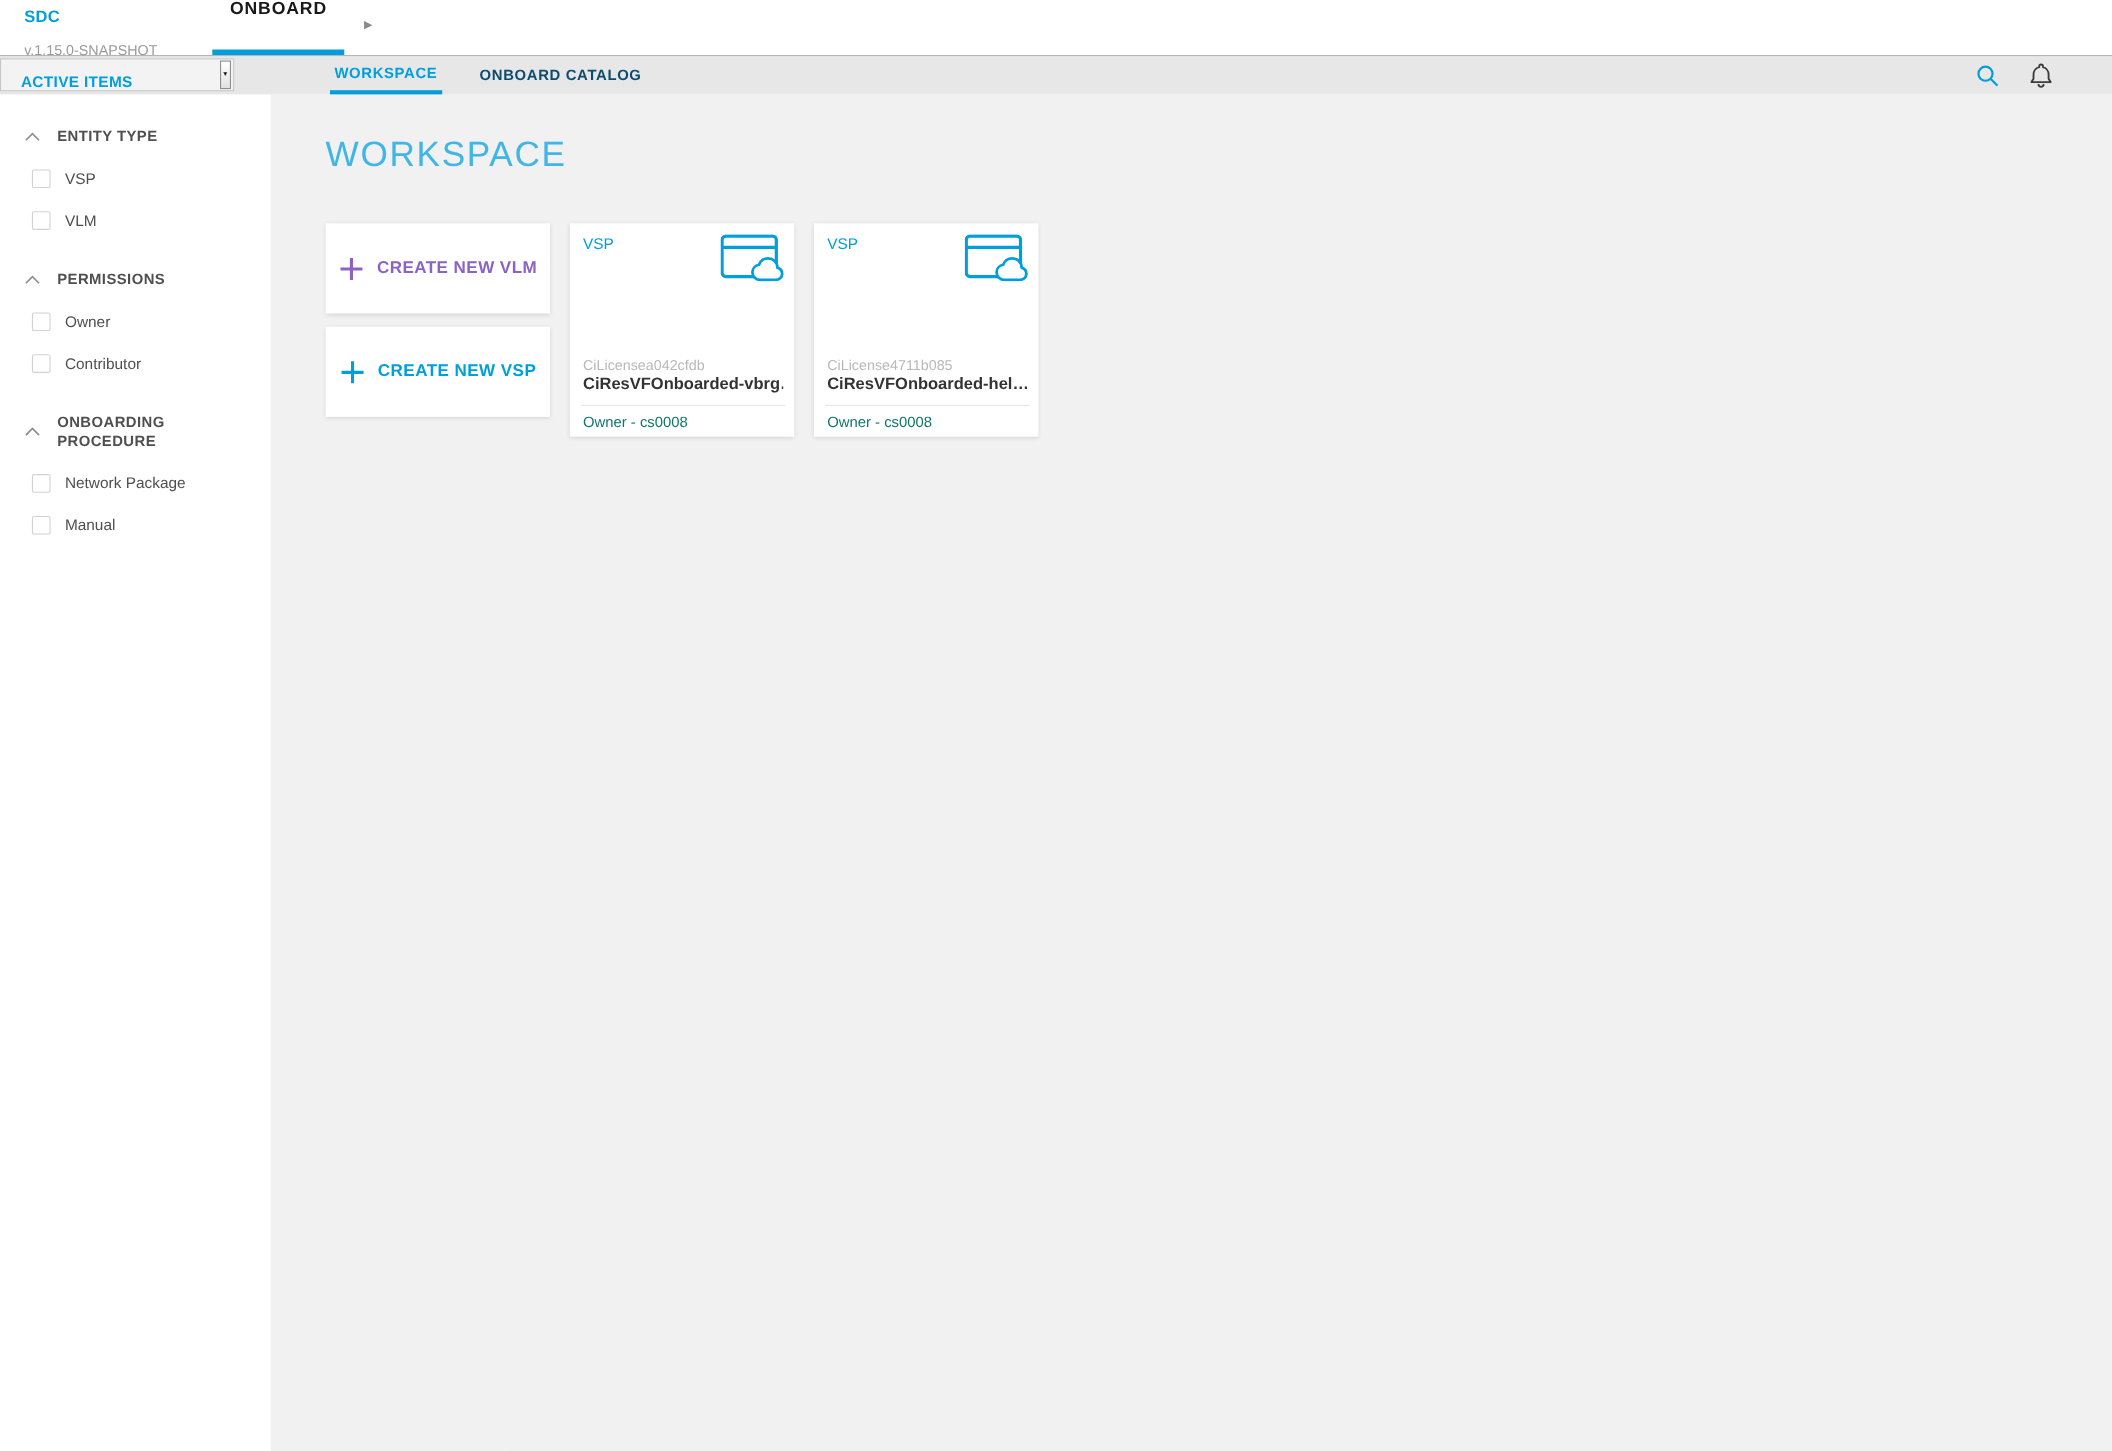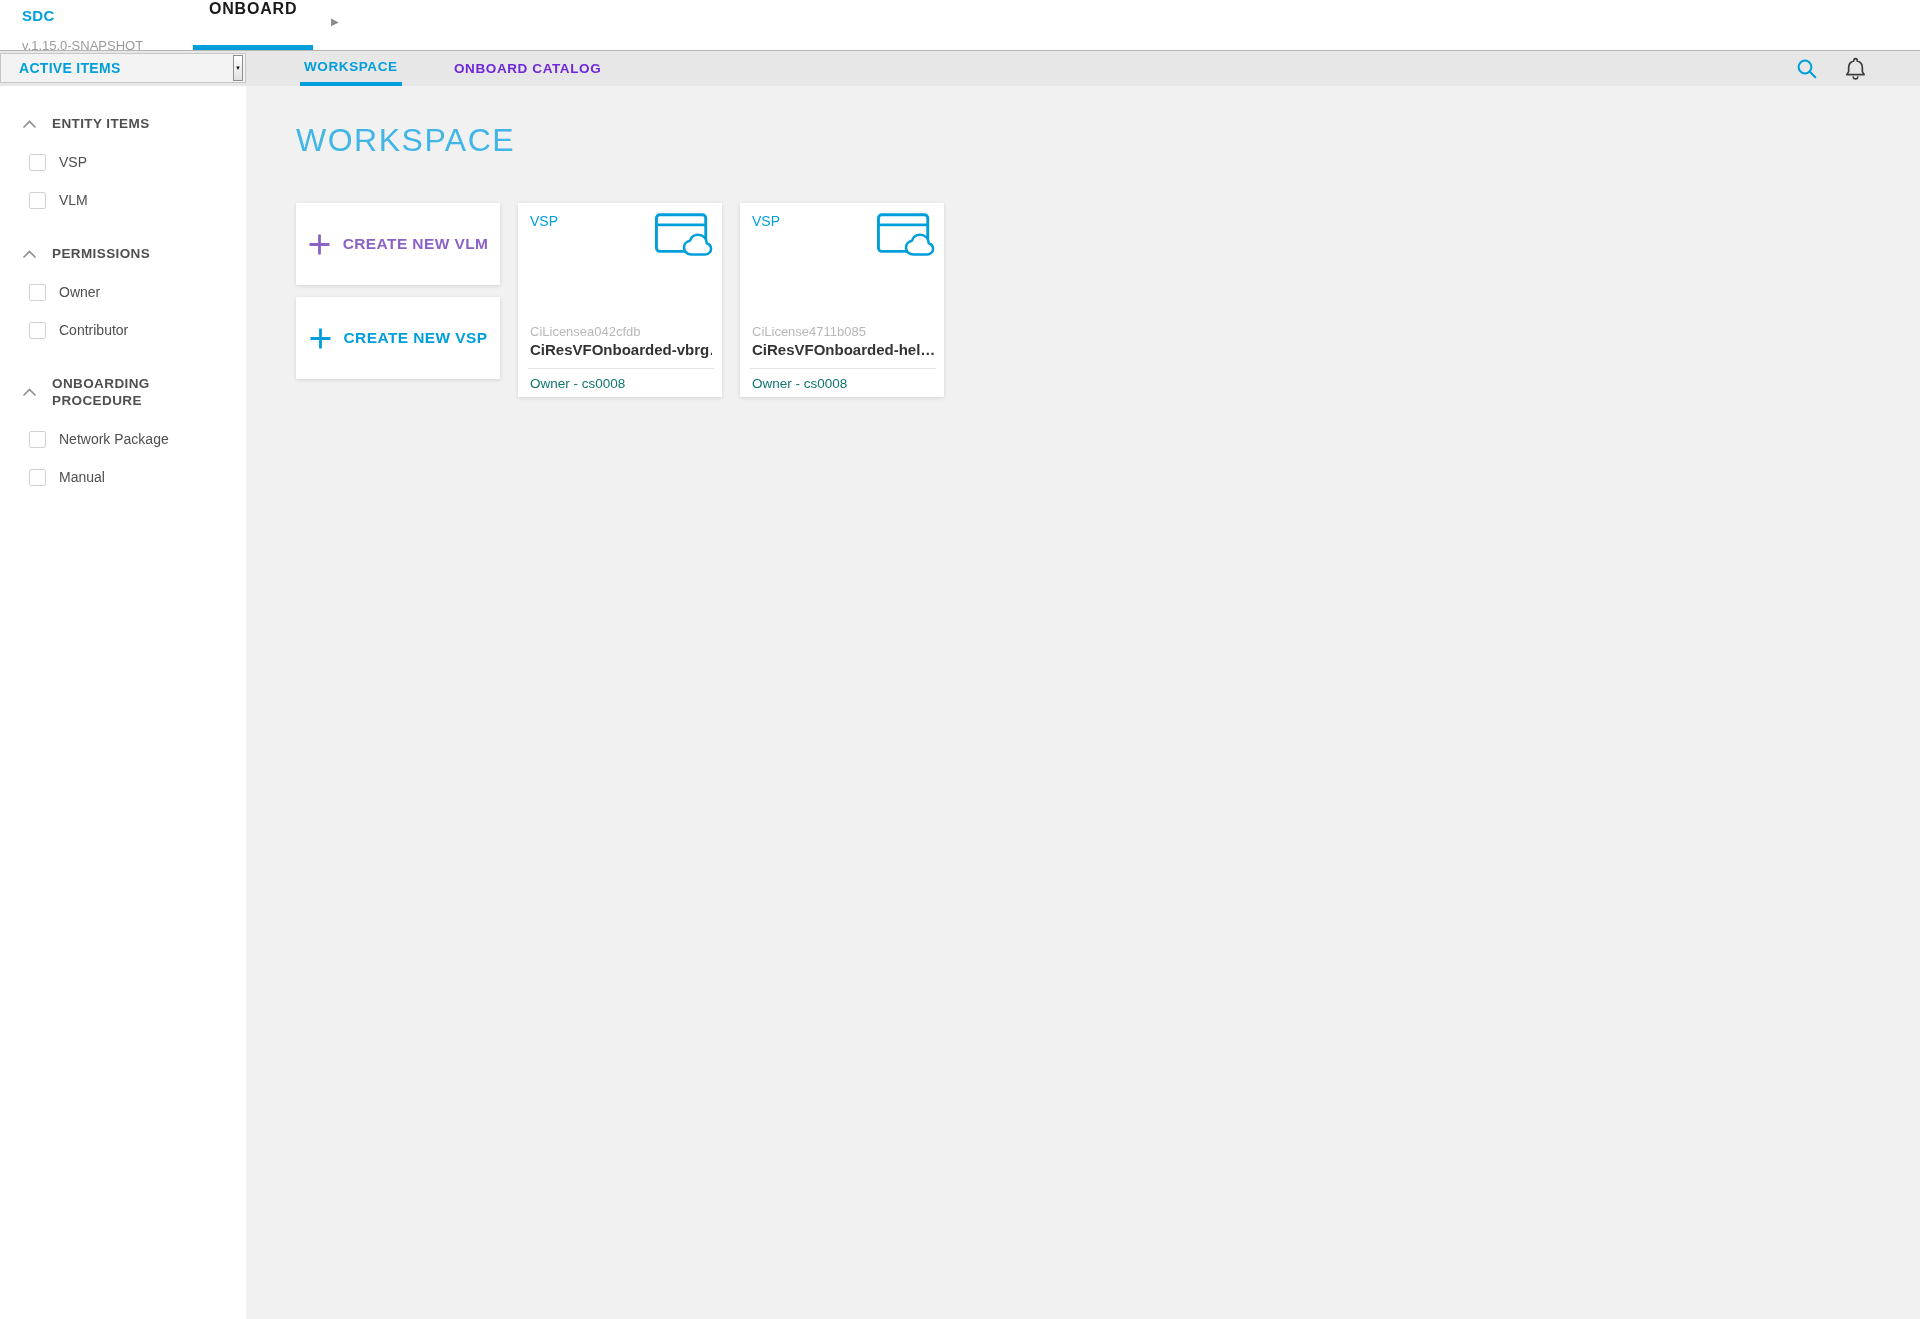--- a/index.html
+++ b/index.html
@@ -21,37 +21,37 @@
     color:#191919; letter-spacing:.8px; border-bottom:5px solid #009fdb; cursor:pointer;
   }
   .nav-arrow { position:absolute; left:331px; top:16px; color:#8a8a8a; font-size:10px; cursor:pointer; }
 
   
   .toolbar {
     position:absolute; top:50px; left:0; right:0; height:36px;
     background:#e7e7e7; border-top:1px solid #b5b5b5;
   }
   .filter-box {
-    position:absolute; left:0; top:2px; bottom:3px; width:246px;
+    position:absolute; left:0; top:2px; bottom:3px; width:213px;
     background:#f3f3f3; border:1px solid #c6c6c6;
-    display:flex; align-items:center; padding-left:18px;
+    display:flex; align-items:flex-end; padding-left:18px;
     color:#009fdb; font-size:14px; font-weight:700; letter-spacing:.3px; cursor:pointer;
   }
   .filter-handle {
     position:absolute; right:2px; top:1px; bottom:1px; width:10px;
     background:linear-gradient(#ffffff,#e2e2e2); border:1px solid #8f8f8f;
     display:flex; align-items:center; justify-content:center;
     font-size:6px; color:#111; cursor:pointer;
   }
   .tb-tab {
     position:absolute; top:0; bottom:0; display:flex; align-items:center;
     font-size:13.5px; font-weight:700; letter-spacing:.6px; cursor:pointer; padding:0 4px;
   }
   .tb-tab.active { left:300px; color:#009fdb; border-bottom:4px solid #009fdb; }
-  .tb-tab.idle   { left:432px; color:#6d28d9;margin-left:18px; }
+  .tb-tab.idle   { left:432px; color:#0c4a6e; }
   .icon-btn { position:absolute; top:50%; transform:translateY(-50%); cursor:pointer; display:flex; }
   .icon-search { right:102px; }
   .icon-bell { right:52px; }
 
   
   .sidebar { position:absolute; top:86px; left:0; width:246px; bottom:0; background:#fff; }
   .f-section { margin-top:30px; padding-left:22px; }
   .f-section + .f-section { margin-top:37px; }
   .f-header {
     display:flex; align-items:center; gap:15px; padding-right:46px;
@@ -140,21 +140,21 @@
 
 <div class="sidebar">
 
   <div class="f-section">
     <div class="f-header">
       <span class="chev">
         <svg width="15" height="9" viewBox="0 0 15 9" fill="none">
             <polyline points="1.5,7.5 7.5,1.5 13.5,7.5" stroke="#8f8f8f" stroke-width="1.6"></polyline>
           </svg>
       </span>
-      <span>ENTITY ITEMS</span>
+      <span>ENTITY TYPE</span>
     </div>
     <div class="f-option">
       <span class="cbx"></span>
       <span>VSP</span>
     </div>
     <div class="f-option">
       <span class="cbx"></span>
       <span>VLM</span>
     </div>
   </div>

